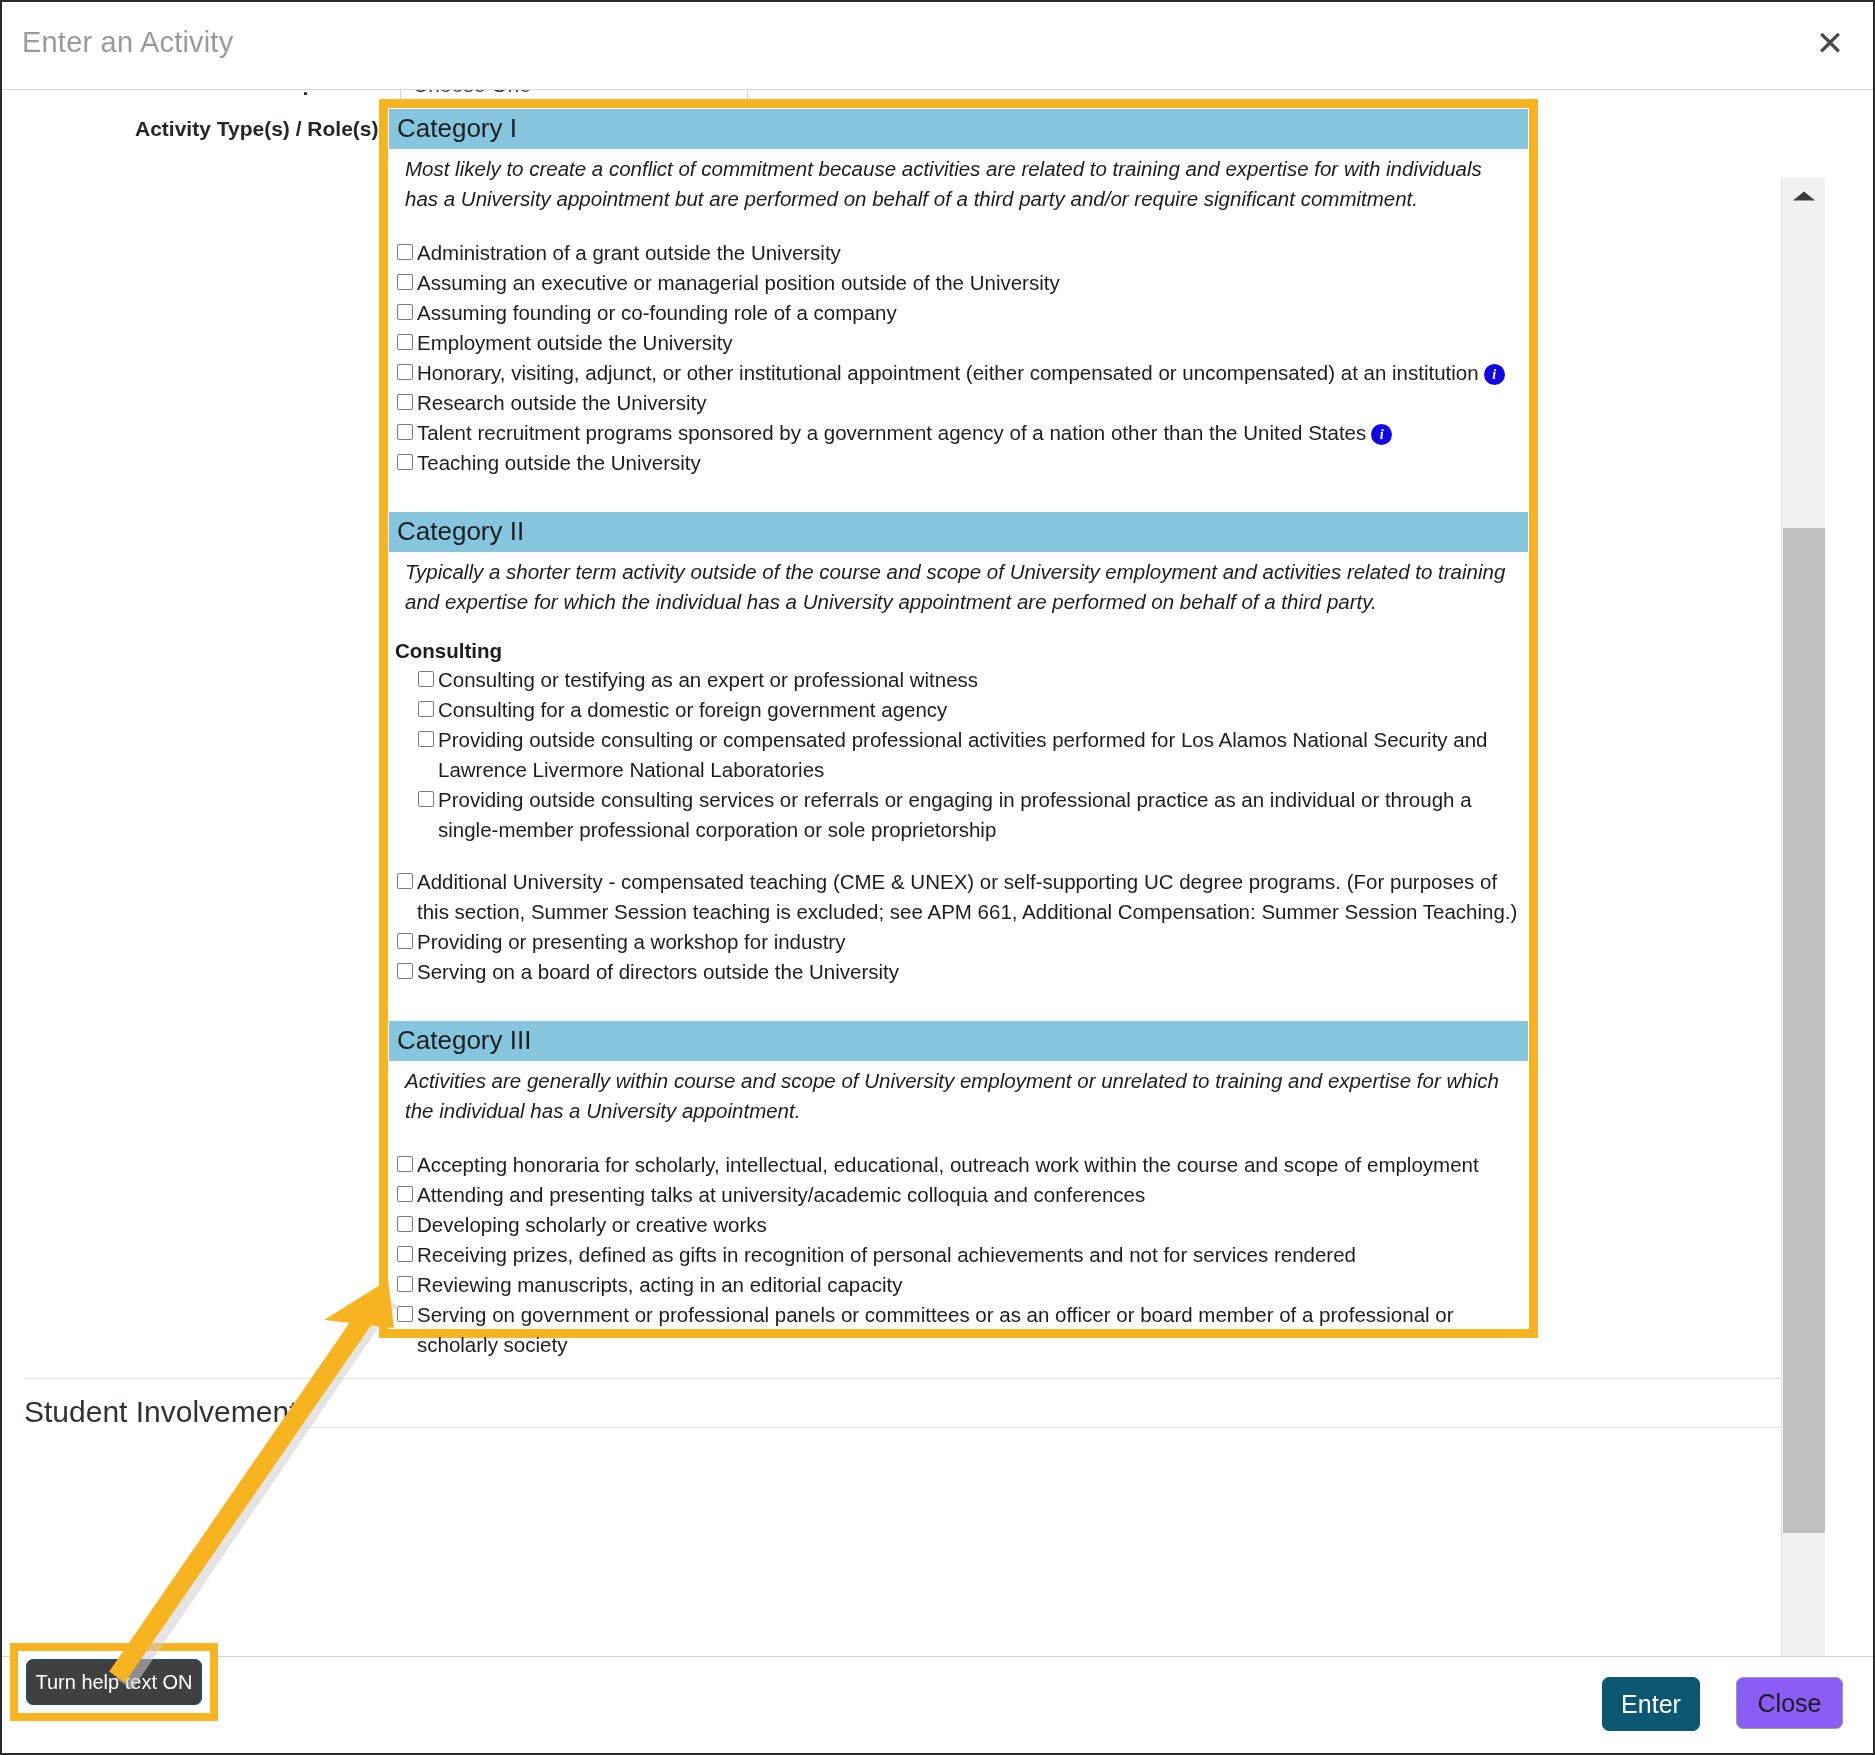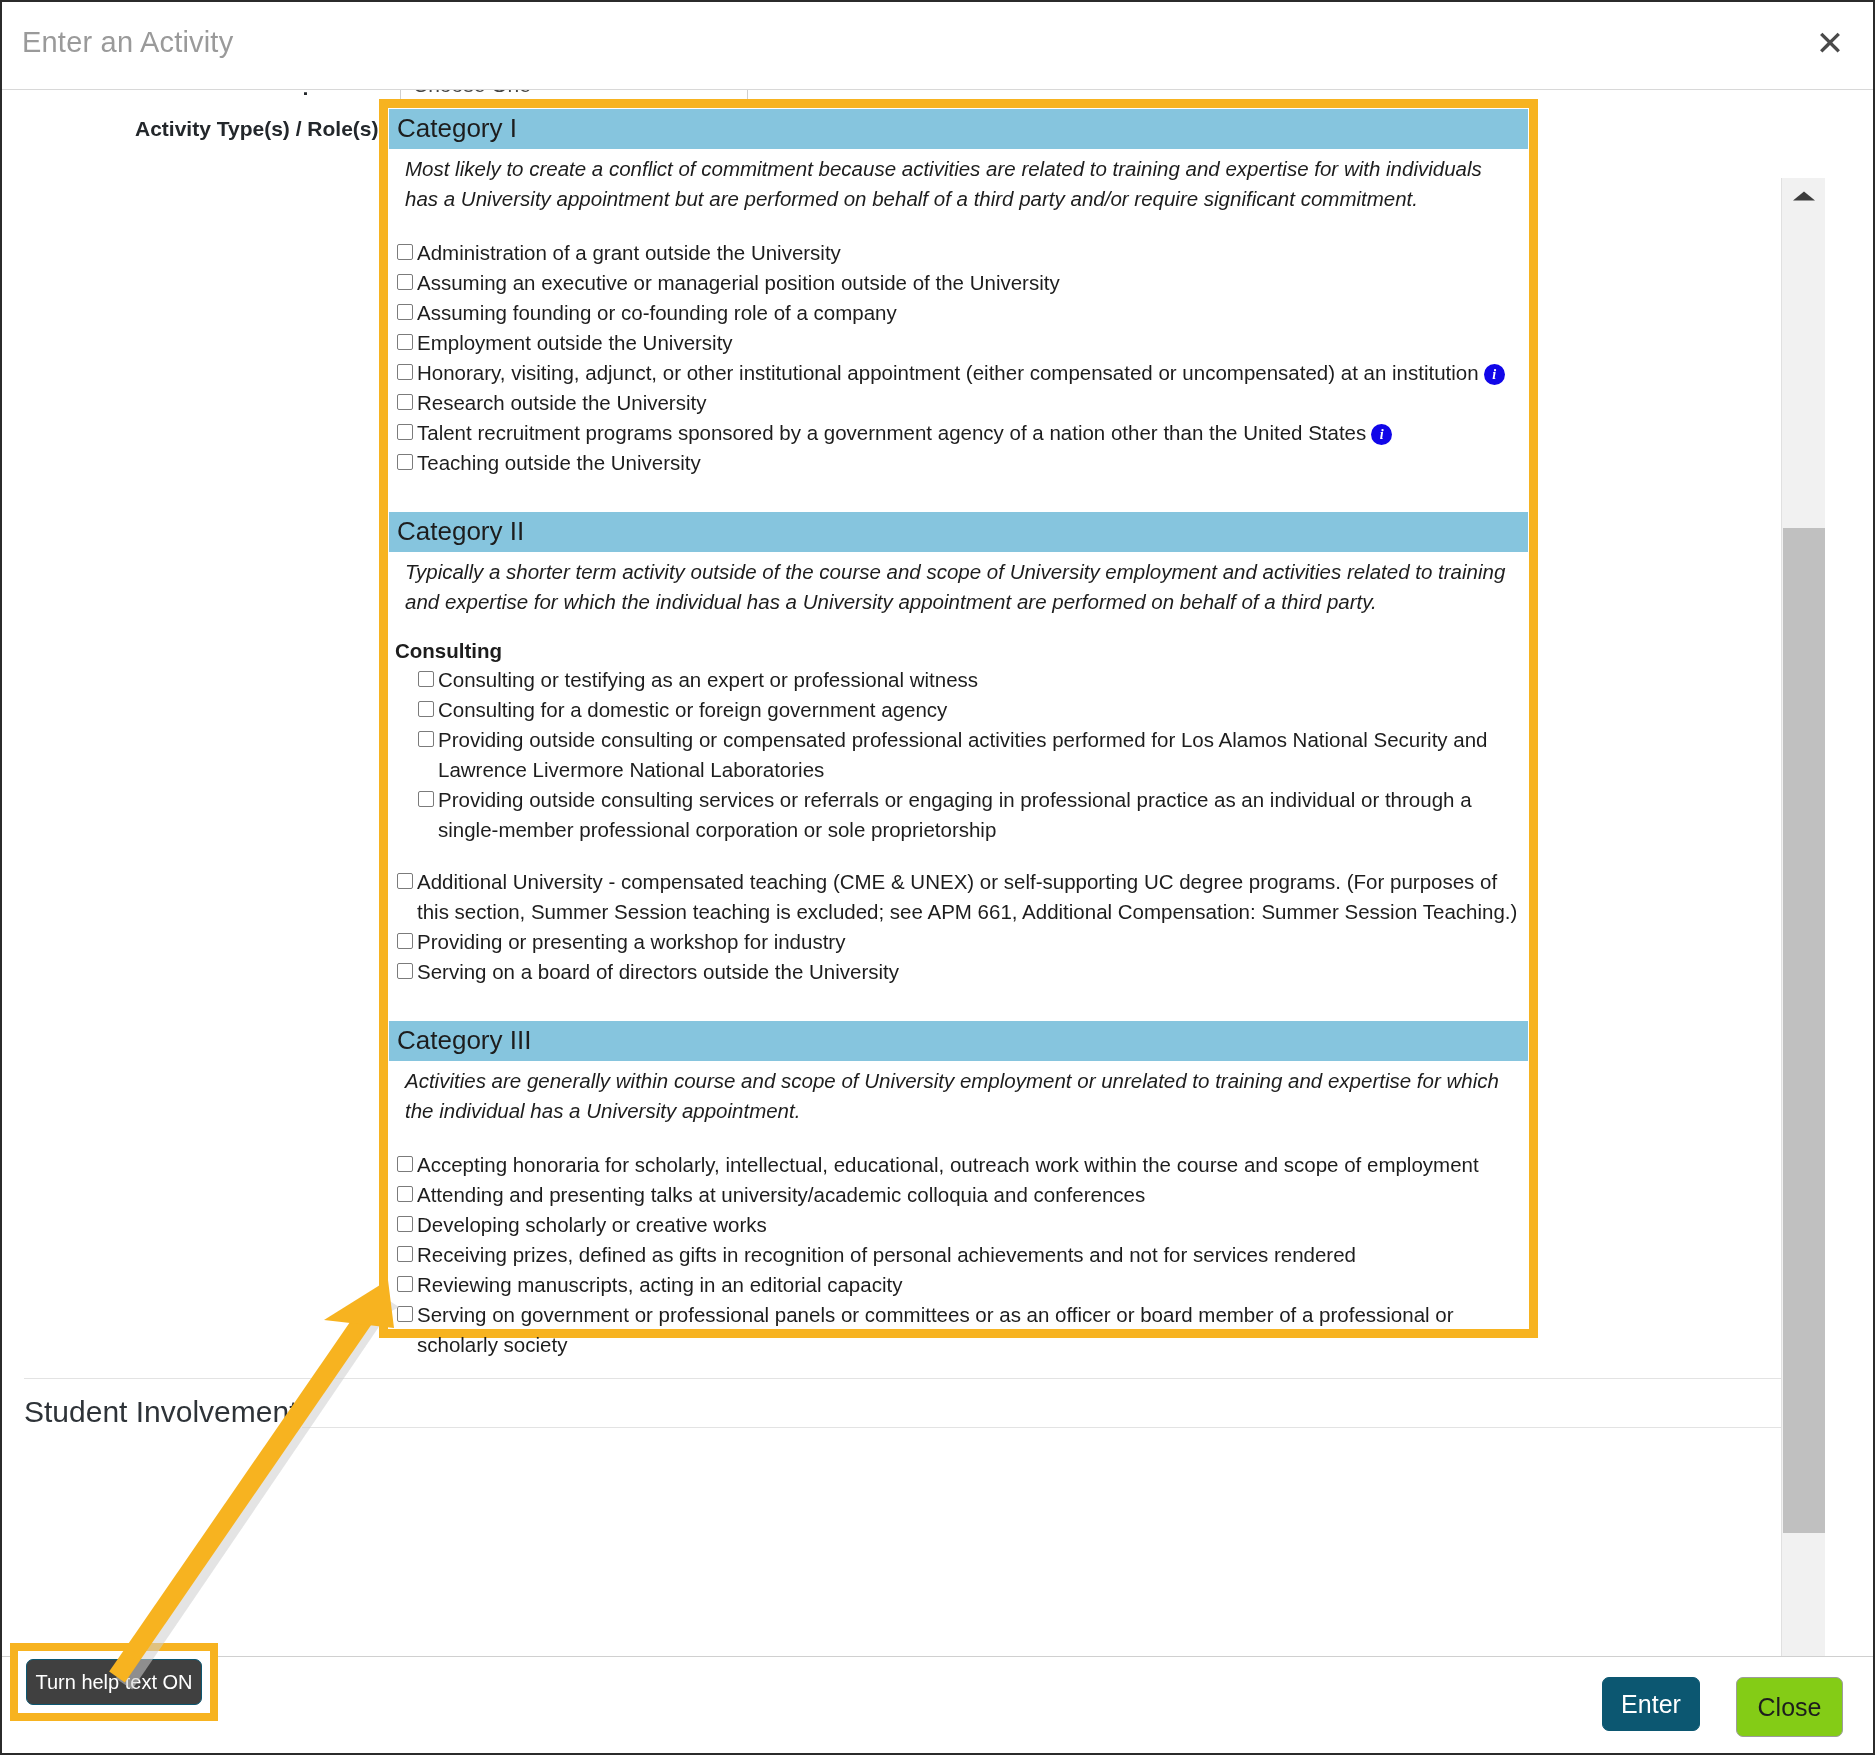--- a/index.html
+++ b/index.html
@@ -258,22 +258,22 @@
   }
   .btn-enter {
     right: 173px; top: 20px;
     width: 98px; height: 54px;
     background: #0c5771;
     color: #ffffff;
     border: 1px solid #0c5771;
   }
   .btn-close {
     right: 30px; top: 20px;
-    width: 107px; height: 60px;
-    background: #84cc16;
+    width: 107px; height: 52px;
+    background: #8b5cf6;
     color: #1d1d1d;
     border: 1px solid #9c9c9c;
   }
 
   
   .help-annot {
     position: absolute;
     left: 8px; top: 1641px;
     width: 208px; height: 78px;
     border: 8px solid #f7b320;

